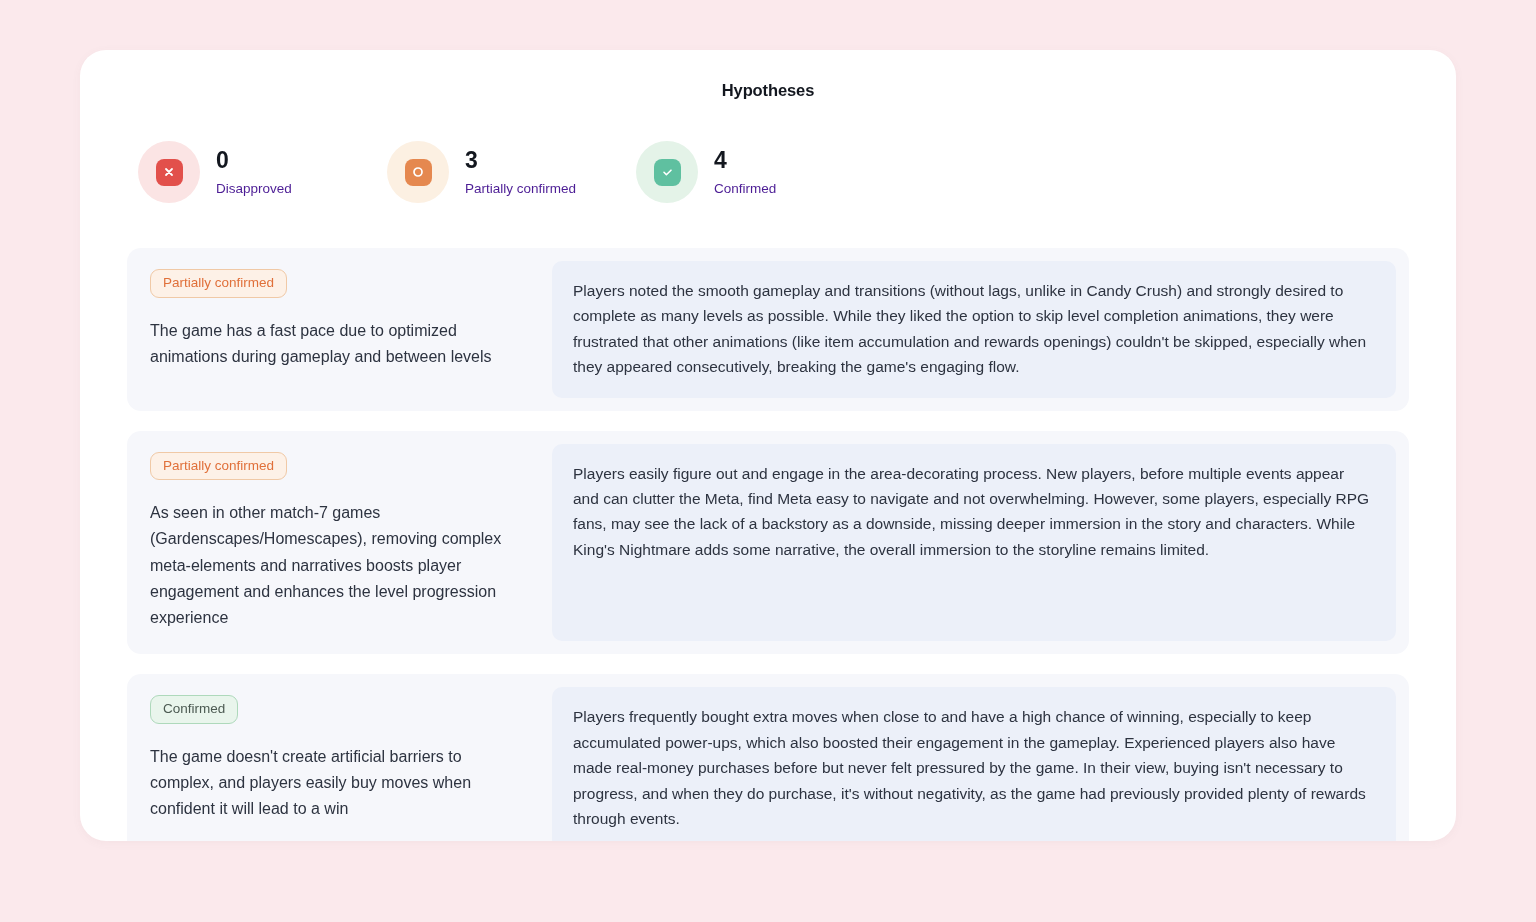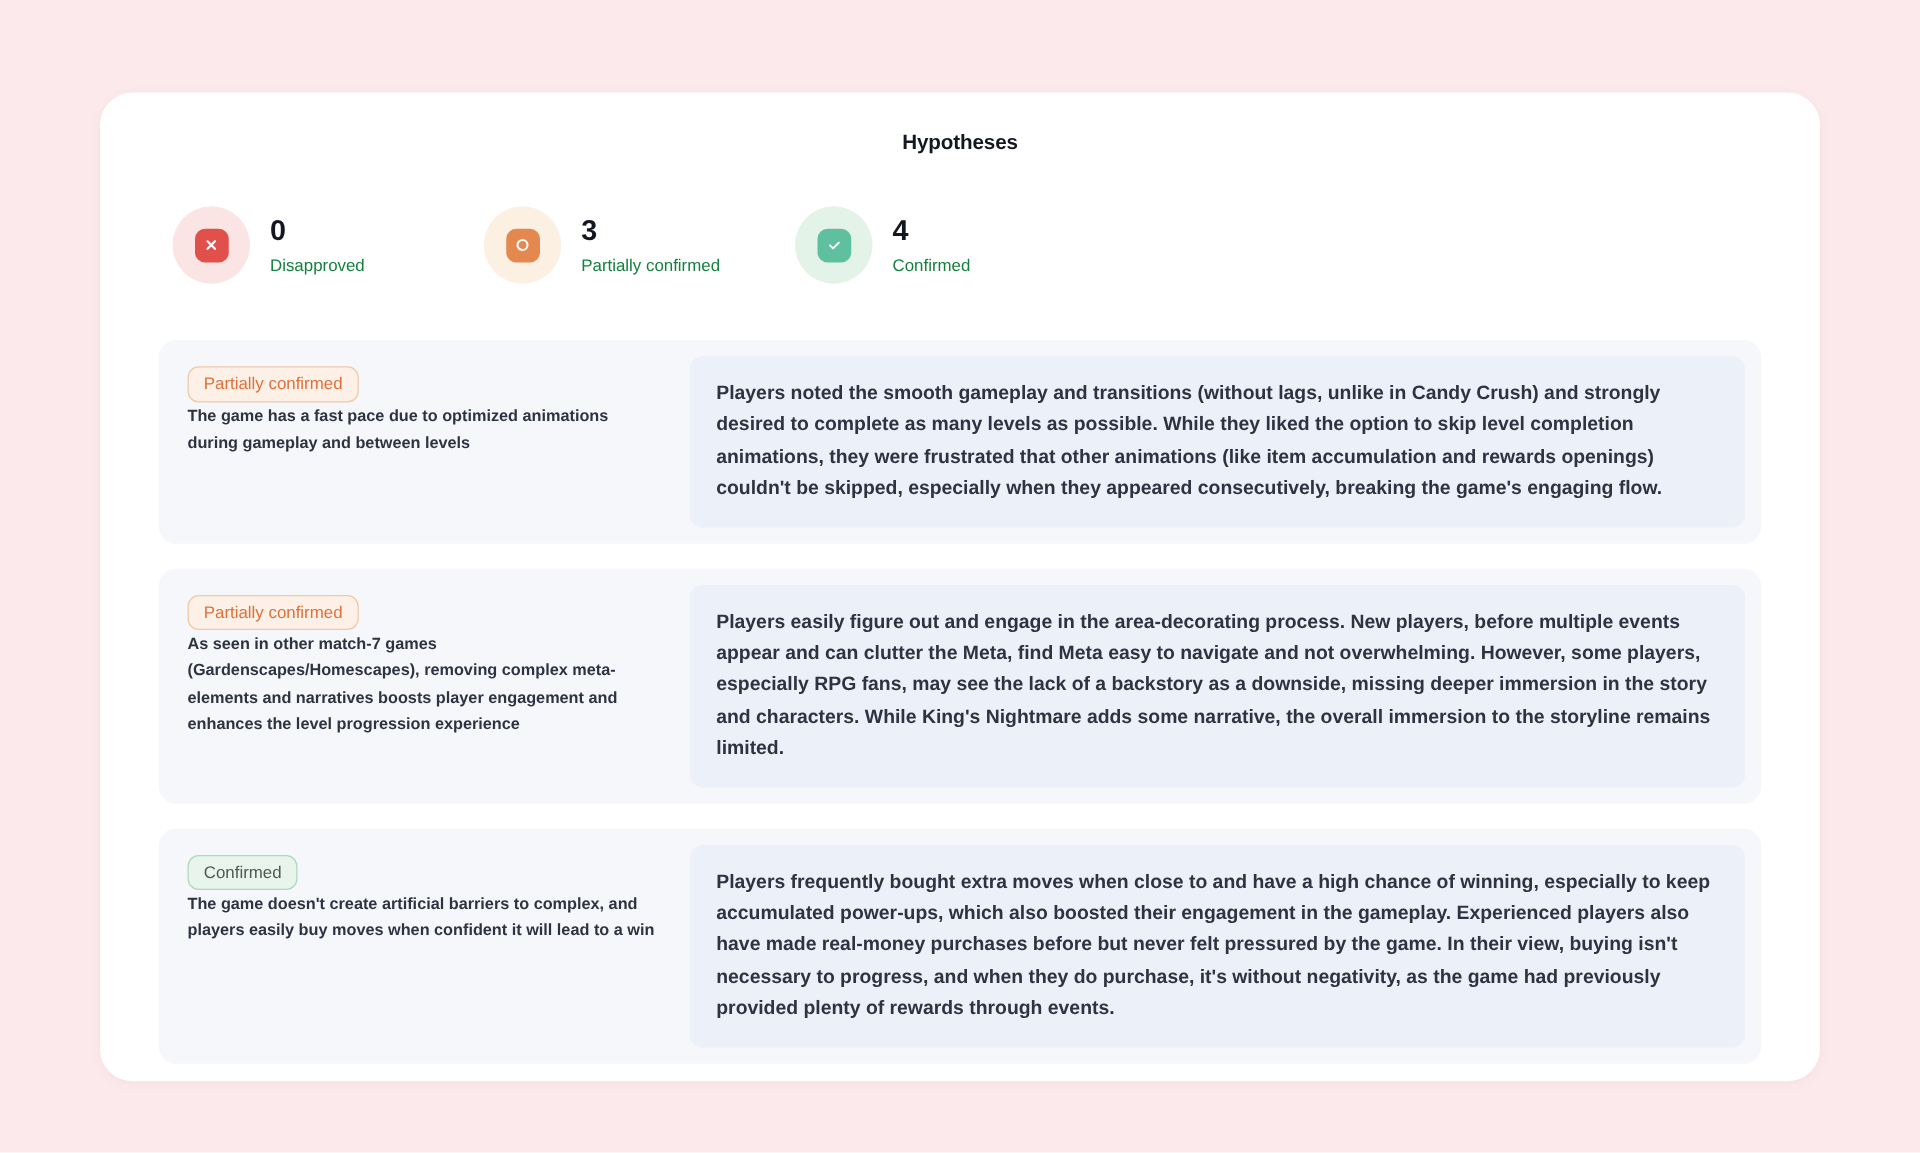--- a/index.html
+++ b/index.html
@@ -19,21 +19,21 @@
   .page {
     position: relative;
     width: 1536px;
     height: 922px;
   }
 
   
   .card {
     position: absolute;
     left: 80px;
-    top: 74px;
+    top: 50px;
     width: 1376px;
     height: 791px;
     background: #ffffff;
     border-radius: 26px;
     overflow: hidden;
     box-shadow: 0 2px 10px rgba(120, 90, 100, 0.05);
   }
 
   
   .card-title {
@@ -96,21 +96,21 @@
     font-size: 23px;
     font-weight: bold;
     color: #13171f;
     line-height: 1.05;
     letter-spacing: -0.2px;
   }
 
   .stat-label {
     margin-top: 9px;
     font-size: 13.5px;
-    color: #15803d;
+    color: #4c1d95;
     white-space: nowrap;
   }
 
   
   .rows {
     margin-top: 45px;
     padding: 0 47px 0 47px;
   }
 
   .row {
@@ -142,32 +142,31 @@
     color: #e0703a;
   }
 
   .badge.confirmed {
     background: #e9f5ec;
     border: 1px solid #aed9bb;
     color: #4c5a52;
   }
 
   .hypothesis-text {
-    font-size: 13px;
+    margin-top: 20px;
+    font-size: 16px;
     line-height: 1.64;
     color: #2d3340;
-    font-weight: bold;
   }
 
   .row-right {
     flex: 1 1 auto;
     background: #ecf0f9;
     border-radius: 10px;
     padding: 17px 24px 18px 21px;
-    font-weight: bold;
   }
 
   .description-text {
     font-size: 15.5px;
     line-height: 1.64;
     color: #2d3340;
   }
 </style>
 </head>
 <body>

